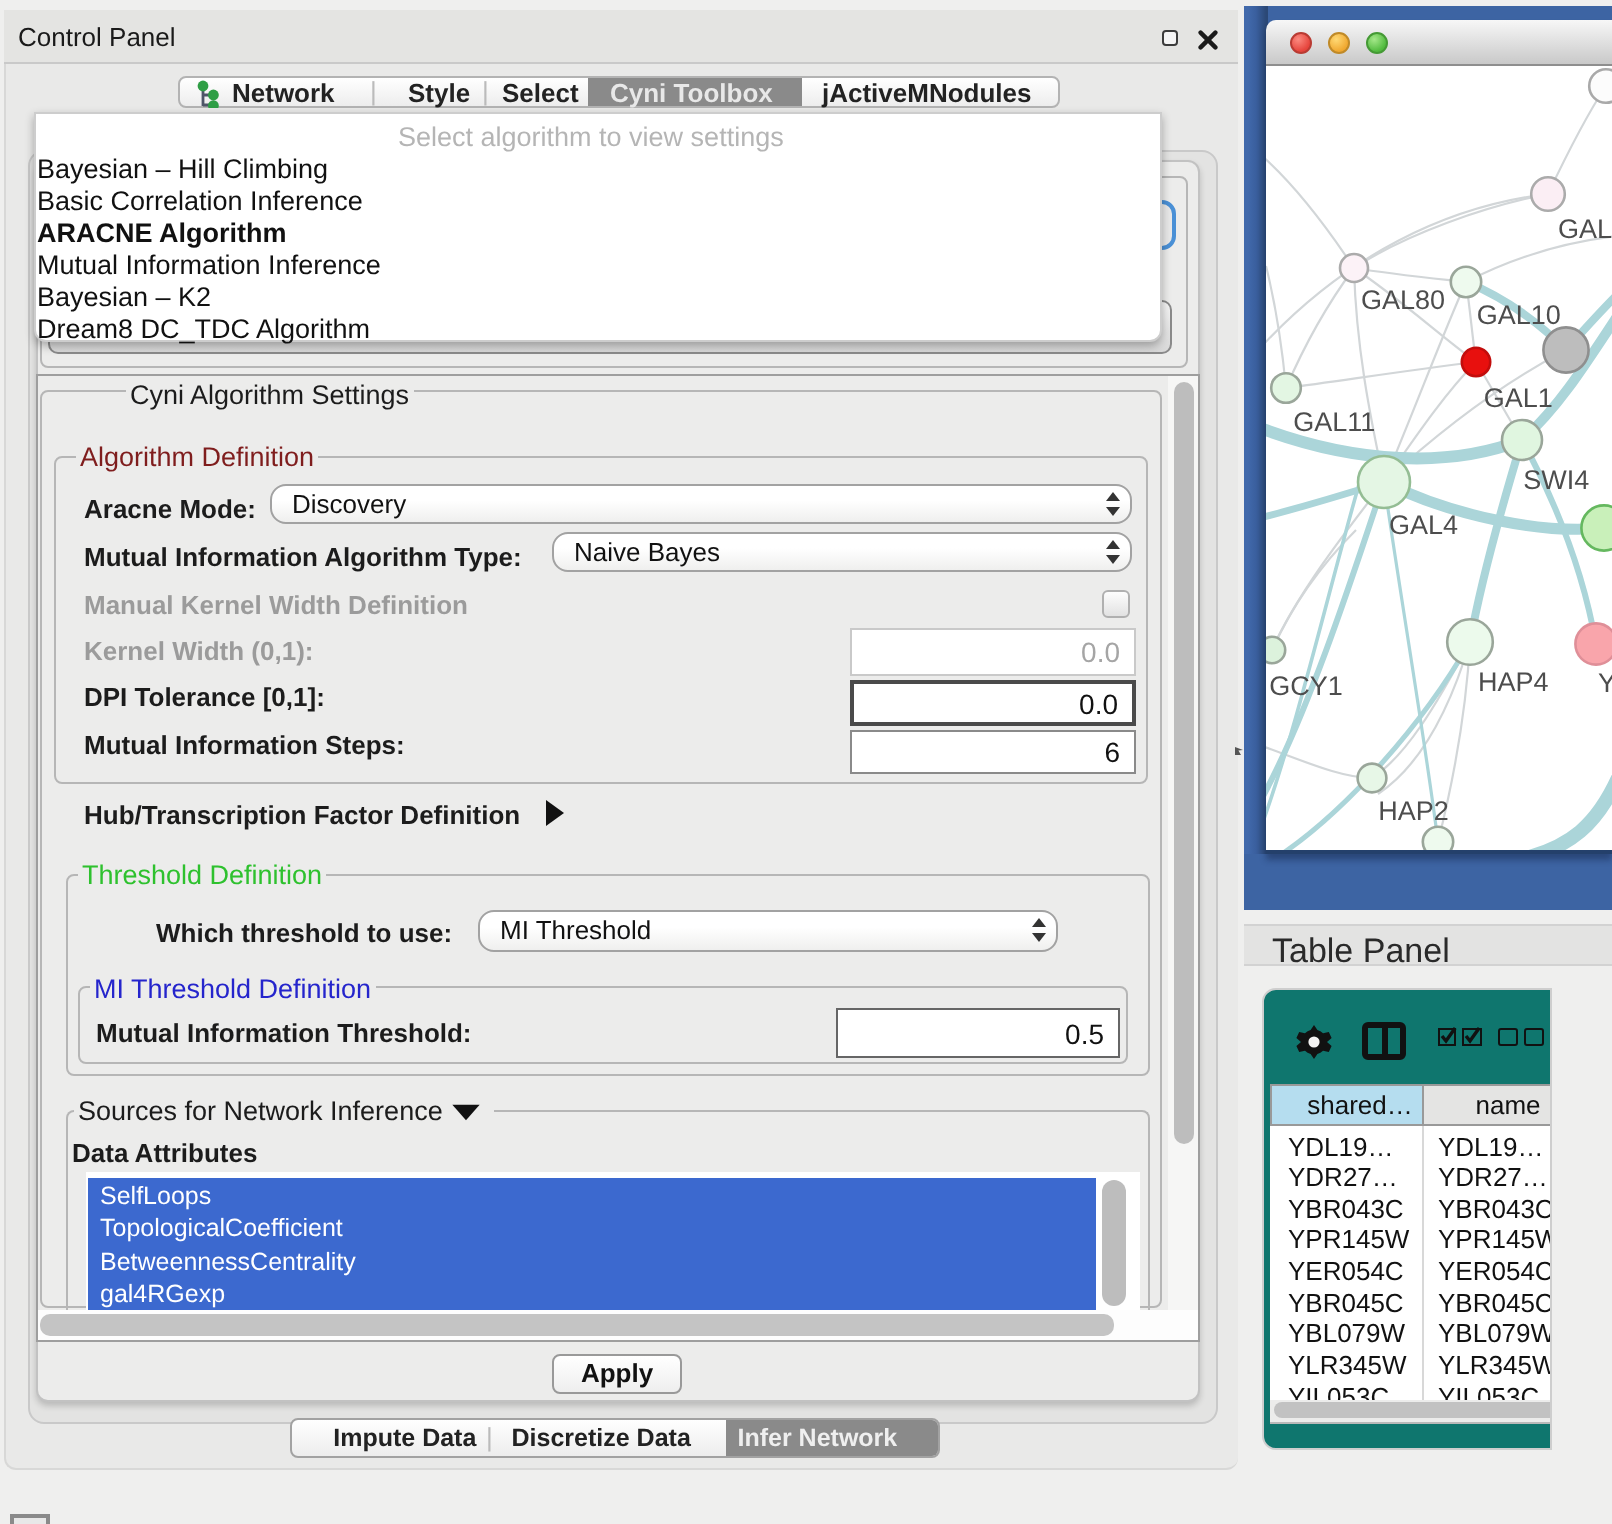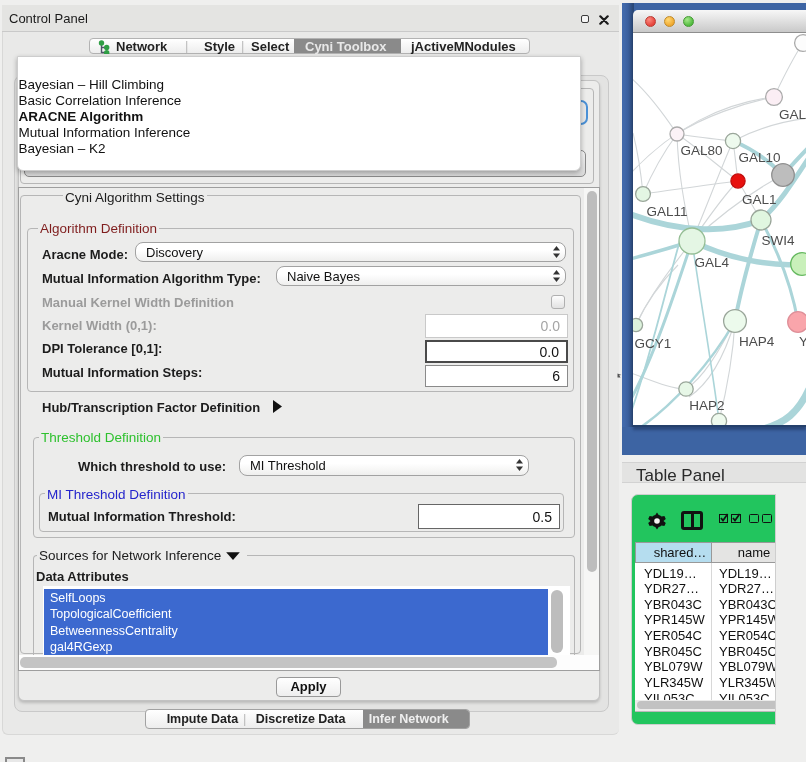--- a/index.html
+++ b/index.html
@@ -164,25 +164,27 @@
     </div>
 </div>
 
 <svg class="abs" style="left:617px; top:373px;" width="5" height="5" viewBox="0 0 5 5">
     <path d="M0.5 4.5 L0.5 0.5 L4.5 2 L2.2 2.2 L3.5 4.5 Z" fill="#555"></path>
   </svg>
 
 <div class="abs" style="left:5px; top:757px; width:20px; height:10px; background:#e8e8e8; border:2px solid #8a8a8a;"></div>
 
 <div class="abs" id="popup" style="left:17px; top:56px; width:564px; height:115px; background:#fff; border:1px solid #cdcdcd; border-radius:0 0 6px 6px; box-shadow:0 2px 5px rgba(0,0,0,0.3); z-index:50; font-size:13.5px; color:#111;">
+  <div class="abs" style="left:181px; top:4px; color:#b5b5b5;">Select algorithm to view settings</div>
   <div class="abs" style="left:0.5px; top:20px;">Bayesian – Hill Climbing</div>
   <div class="abs" style="left:0.5px; top:36px;">Basic Correlation Inference</div>
   <div class="abs" style="left:0.5px; top:52px; font-weight:bold;">ARACNE Algorithm</div>
   <div class="abs" style="left:0.5px; top:68px;">Mutual Information Inference</div>
   <div class="abs" style="left:0.5px; top:84px;">Bayesian – K2</div>
+  <div class="abs" style="left:0.5px; top:100px;">Dream8 DC_TDC Algorithm</div>
 </div>
 
 <div class="abs" id="bluewrap" style="left:622px; top:3px; width:184px; height:452px; background:#3d64a3;"></div>
 <div class="abs" style="left:622px; top:3px; width:12px; height:424px; background:linear-gradient(90deg,#4169ab 2px,#3a5f9e 6px,#2b4876 11px);"></div>
 <div class="abs" id="macwin" style="left:633px; top:9.5px; width:173px; height:417.5px; border-radius:5px 0 0 0; overflow:hidden; border-bottom:2.5px solid #24406b; box-shadow:0 3px 3px rgba(20,35,70,0.45);">
   <div class="abs" style="left:0; top:0; width:173px; height:23.5px; background:linear-gradient(#f7f7f7,#c9c9c9); border-bottom:1px solid #8e8e8e;">
     <div class="abs" style="left:12px; top:6px; width:11px; height:11px; border-radius:50%; background:radial-gradient(circle at 35% 30%, #fb8a80, #e6443c 70%); border:1px solid #b93b33;"></div>
     <div class="abs" style="left:31px; top:6px; width:11px; height:11px; border-radius:50%; background:radial-gradient(circle at 35% 30%, #ffd975, #f0a830 70%); border:1px solid #c08a28;"></div>
     <div class="abs" style="left:50px; top:6px; width:11px; height:11px; border-radius:50%; background:radial-gradient(circle at 35% 30%, #a5e88a, #52bb3f 70%); border:1px solid #459a35;"></div>
   </div>
@@ -258,21 +260,21 @@
         <text x="73.8" y="377" text-anchor="middle">HAP2</text>
       </g>
     </svg>
   </div>
 </div>
 
 <div class="abs" style="left:622px; top:462px; width:184px; height:21px; background:#e3e3e2; border-top:1px solid #d2d2d2; border-bottom:1px solid #d2d2d2;">
   <div class="abs" style="left:14px; top:3px; font-size:17px; color:#2a2a2a;">Table Panel</div>
 </div>
 
-<div class="abs" id="tablewin" style="left:631px; top:494px; width:145px; height:231px; background:#22c55e; border:1px solid #cecece; border-radius:7px 0 0 7px; overflow:hidden;padding-left:20px;">
+<div class="abs" id="tablewin" style="left:631px; top:494px; width:145px; height:231px; background:#0f766e; border:1px solid #cecece; border-radius:7px 0 0 7px; overflow:hidden;padding-left:20px;">
 
   <svg class="abs" style="left:16px; top:17px;" width="18" height="18" viewBox="0 0 18 18">
     <path d="M9 0.5 L10.7 3 A6.3 6.3 0 0 1 13.5 4.6 L16.4 4 L17.8 7 L15.5 9 L17.8 11 L16.4 14 L13.5 13.4 A6.3 6.3 0 0 1 10.7 15 L9 17.5 L7.3 15 A6.3 6.3 0 0 1 4.5 13.4 L1.6 14 L0.2 11 L2.5 9 L0.2 7 L1.6 4 L4.5 4.6 A6.3 6.3 0 0 1 7.3 3 Z" fill="#111"></path>
     <circle cx="9" cy="9" r="2.8" fill="#f3f3f2"></circle>
   </svg>
   <div class="abs" style="left:49px; top:15.5px; width:22px; height:19px; border:3px solid #111; border-radius:3px;">
       <div style="position:absolute; left:7px; top:0; width:3px; height:13px; background:#111;"></div>
     </div>
   <div class="abs" style="left:86.5px; top:18.5px; width:9.5px; height:9px; border:1.5px solid #111;">
       <svg width="10" height="10" viewBox="0 0 10 10" style="position:absolute;left:-1px;top:-2px;">

